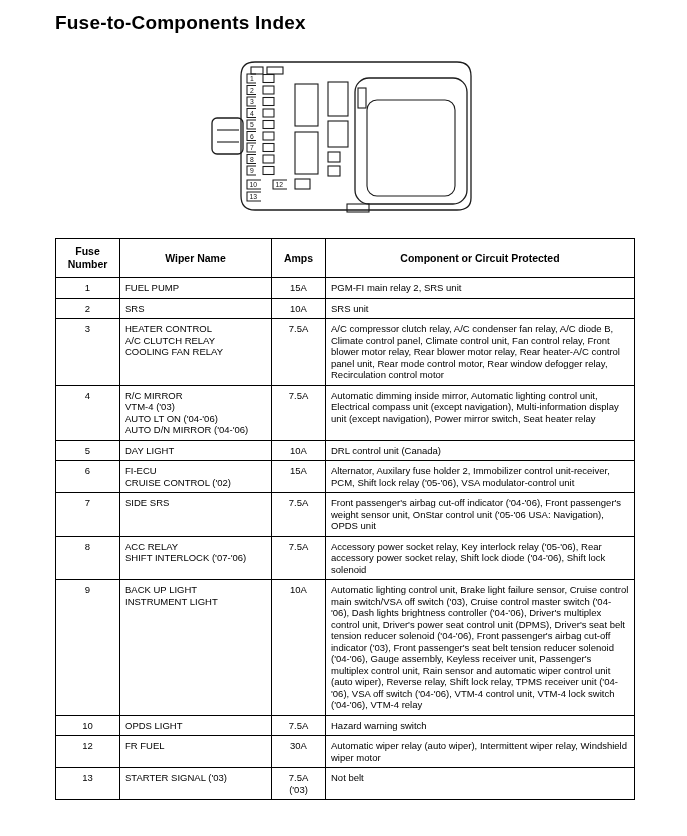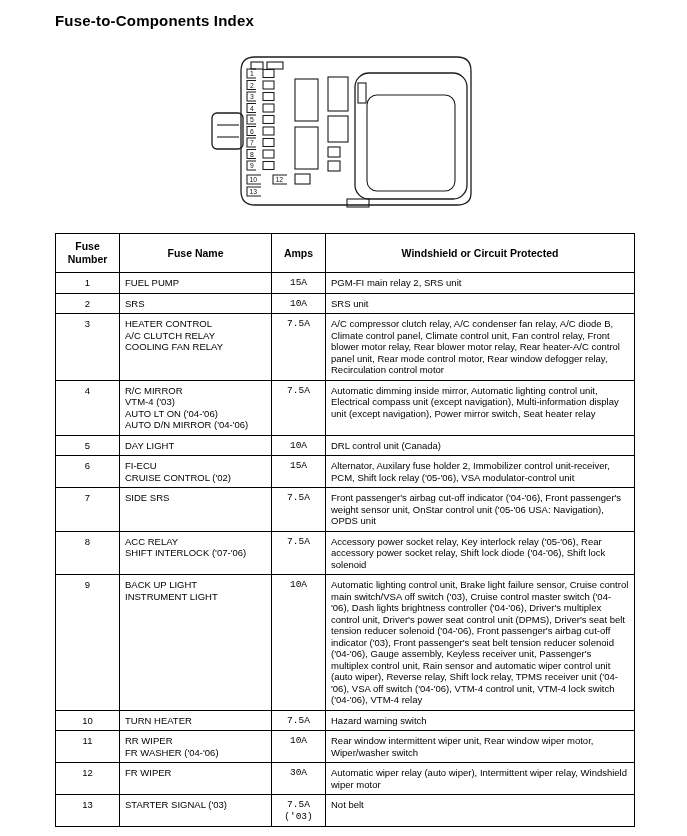--- a/index.html
+++ b/index.html
@@ -2,41 +2,41 @@
 <html><head>
 <meta charset="utf-8">
 <style>
   * { box-sizing: border-box; }
   html, body { margin: 0; padding: 0; background: #fff; }
   body { font-family: "Liberation Sans", sans-serif; color: #000; }
   .page {
     width: 687px; height: 836px; overflow: hidden;
     padding: 10px 52px 0 55px; background: #fff; position: relative;
   }
-  .title { font-size: 15px; font-weight: bold; margin: 2px 0 0 0; letter-spacing: 0.2px; }
+  .title { font-size: 19px; font-weight: bold; margin: 2px 0 0 0; letter-spacing: 0.2px; }
   .diagram-wrap { display: flex; justify-content: center; margin: 24px 0 22px 0; }
   svg.fusebox { display: block; }
   svg.fusebox .outline { fill: none; stroke: #1b1b1b; stroke-width: 1.3; }
   svg.fusebox .thin { fill: none; stroke: #1b1b1b; stroke-width: 1.1; }
   svg.fusebox .slot path, svg.fusebox .slot rect { fill: none; stroke: #1b1b1b; stroke-width: 1.05; }
   svg.fusebox .slot text { fill: #111; stroke: none; font-size: 6.8px; font-family: "Liberation Sans", sans-serif; }
   table.fuse-table { border-collapse: collapse; width: 100%; table-layout: fixed; }
   table.fuse-table th, table.fuse-table td {
     border: 1px solid #000;
   }
   table.fuse-table th {
     font-size: 10.5px; font-weight: bold; text-align: center; vertical-align: middle;
     padding: 6px 4px; white-space: pre-line; line-height: 1.25;
   }
   table.fuse-table td {
     font-size: 9.5px; line-height: 11.5px; vertical-align: top; padding: 4px 5px;
   }
   td.col-number { text-align: center; }
   td.col-name { white-space: pre-line; padding-left: 7px; }
-  td.col-amps { text-align: center; white-space: pre-line; font-family: Liberation Mono, monospace; }
+  td.col-amps { text-align: center; white-space: pre-line; }
   td.col-component { padding-left: 7px; margin-left: 12px; }
 </style>
 </head>
 <body>
 
 <div class="page">
 
   <h1 class="title">Fuse-to-Components Index</h1>
 
   <div class="diagram-wrap">
@@ -129,23 +129,23 @@
     <colgroup>
       <col style="width:64px">
       <col style="width:152px">
       <col style="width:54px">
       <col>
     </colgroup>
     <thead>
       <tr>
         <th>Fuse
 Number</th>
-        <th>Fuse Name</th>
+        <th>Wiper Name</th>
         <th>Amps</th>
-        <th>Windshield or Circuit Protected</th>
+        <th>Component or Circuit Protected</th>
       </tr>
     </thead>
     <tbody>
         <tr>
           <td class="col-number">1</td>
           <td class="col-name">FUEL PUMP</td>
           <td class="col-amps">15A</td>
           <td class="col-component">PGM-FI main relay 2, SRS unit</td>
         </tr>
         <tr>
@@ -199,34 +199,27 @@
         </tr>
         <tr>
           <td class="col-number">9</td>
           <td class="col-name">BACK UP LIGHT
 INSTRUMENT LIGHT</td>
           <td class="col-amps">10A</td>
           <td class="col-component">Automatic lighting control unit, Brake light failure sensor, Cruise control main switch/VSA off switch ('03), Cruise control master switch ('04-'06), Dash lights brightness controller ('04-'06), Driver's multiplex control unit, Driver's power seat control unit (DPMS), Driver's seat belt tension reducer solenoid ('04-'06), Front passenger's airbag cut-off indicator ('03), Front passenger's seat belt tension reducer solenoid ('04-'06), Gauge assembly, Keyless receiver unit, Passenger's multiplex control unit, Rain sensor and automatic wiper control unit (auto wiper), Reverse relay, Shift lock relay, TPMS receiver unit ('04-'06), VSA off switch ('04-'06), VTM-4 control unit, VTM-4 lock switch ('04-'06), VTM-4 relay</td>
         </tr>
         <tr>
           <td class="col-number">10</td>
-          <td class="col-name">TURN HEATER</td>
+          <td class="col-name">OPDS LIGHT</td>
           <td class="col-amps">7.5A</td>
           <td class="col-component">Hazard warning switch</td>
         </tr>
         <tr>
-          <td class="col-number">11</td>
-          <td class="col-name">RR WIPER
-FR WASHER ('04-'06)</td>
-          <td class="col-amps">10A</td>
-          <td class="col-component">Rear window intermittent wiper unit, Rear window wiper motor, Wiper/washer switch</td>
-        </tr>
-        <tr>
           <td class="col-number">12</td>
-          <td class="col-name">FR WIPER</td>
+          <td class="col-name">FR FUEL</td>
           <td class="col-amps">30A</td>
           <td class="col-component">Automatic wiper relay (auto wiper), Intermittent wiper relay, Windshield wiper motor</td>
         </tr>
         <tr>
           <td class="col-number">13</td>
           <td class="col-name">STARTER SIGNAL ('03)</td>
           <td class="col-amps">7.5A
 ('03)</td>
           <td class="col-component">Not belt</td>
         </tr>

